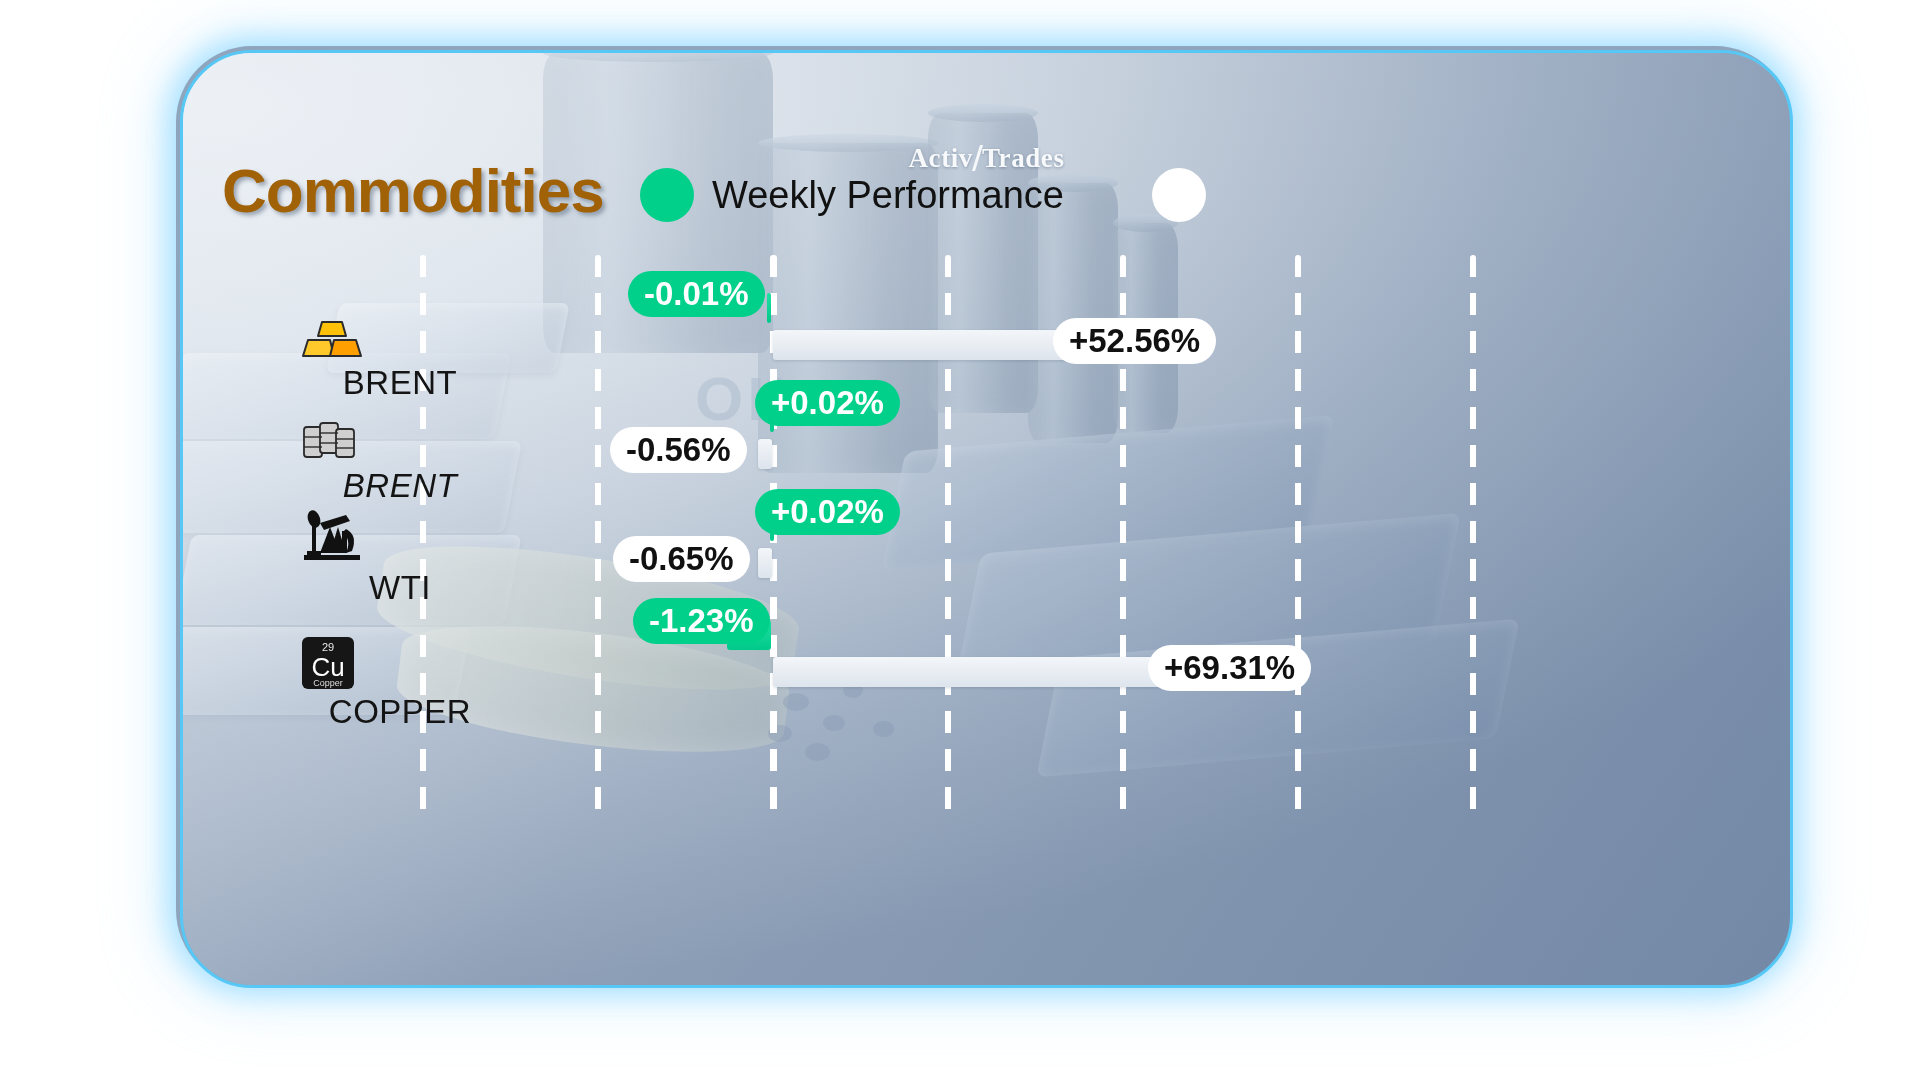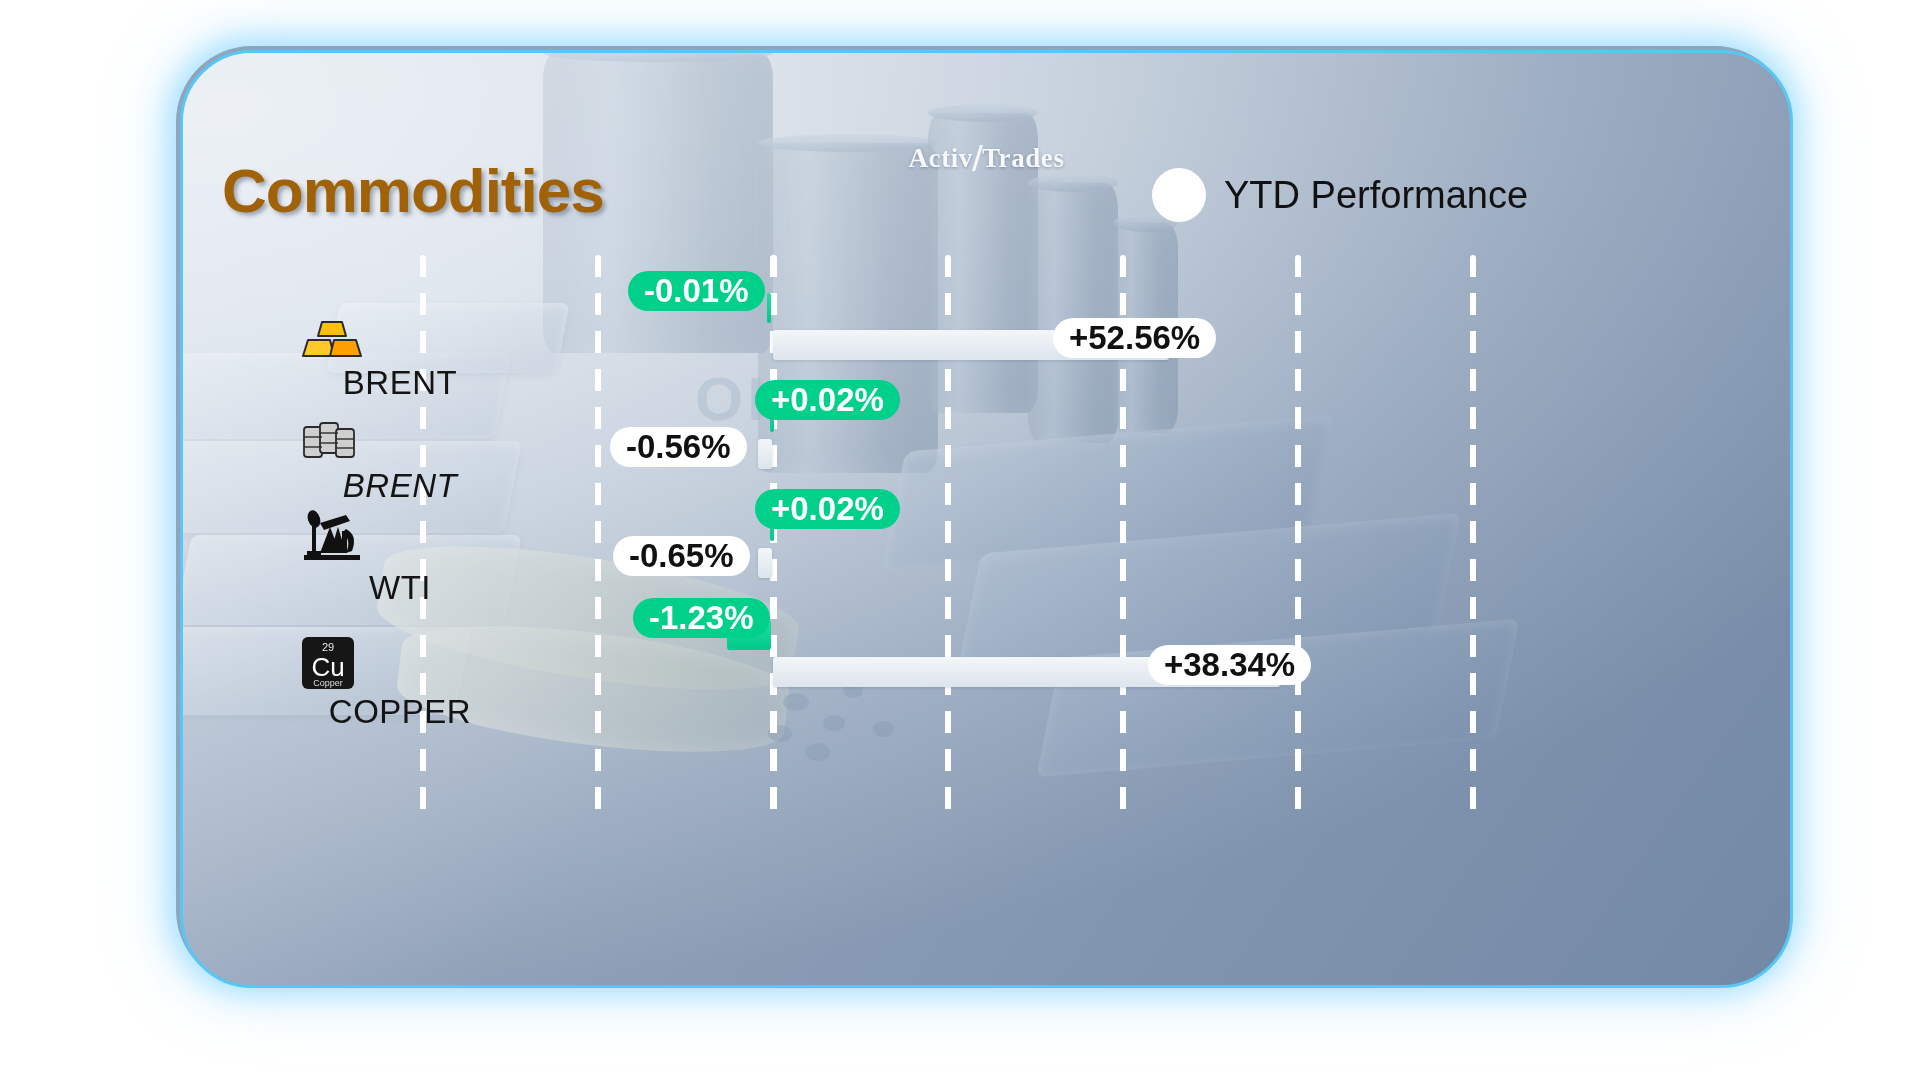--- a/index.html
+++ b/index.html
@@ -104,21 +104,21 @@
   
   .rowlabel{position:absolute;left:300px;width:200px;text-align:center;}
   .rowlabel .nm{font-size:33px;color:#141414;letter-spacing:.5px;}
   .icon{height:62px;display:flex;align-items:flex-end;justify-content:flex-start;margin-bottom:2px;}
 
   .bar{position:absolute;height:30px;border-radius:3px;}
   .bar.weekly{background:linear-gradient(180deg,#1fe0a0,#00c98a);}
   .bar.ytd{background:linear-gradient(180deg,#f3f6f9,#dde4ec);box-shadow:0 1px 3px rgba(40,60,90,.18);}
 
   .badge{
-    position:absolute;height:40px;display:flex;align-items:center;
+    position:absolute;height:46px;display:flex;align-items:center;
     padding:0 16px;border-radius:23px;font-size:33px;font-weight:bold;
     white-space:nowrap;
   }
   .badge.weekly{background:#00D08A;color:#fff;}
   .badge.ytd{background:#ffffff;color:#111;}
 </style>
 </head>
 <body>
 
 <div id="stage">
@@ -156,23 +156,26 @@
       <div class="bean" style="left:690px;top:668px;width:21px;height:16px;"></div>
     </div>
 
     <div class="logo">
       <span>Activ</span><span class="slash"></span><span>Trades</span>
     </div>
   </div>
 
   <div class="title">Commodities</div>
 
+  <div class="legend" id="legend-weekly">
+    <span class="dot" style="background:#00D08A;"></span>
+    <span class="lbl">Weekly Performance</span>
+  </div>
   <div class="legend" id="legend-ytd">
     <span class="dot" style="background:#FFFFFF;"></span>
-    <span class="lbl">YTD Performance</span>
   </div>
 
   <div class="plot">
 
     <div class="gridline" style="left:-100px;"></div>
     <div class="gridline" style="left:75px;"></div>
     <div class="gridline zero" style="left:250px;"></div>
     <div class="gridline" style="left:425px;"></div>
     <div class="gridline" style="left:600px;"></div>
     <div class="gridline" style="left:775px;"></div>
@@ -193,21 +196,21 @@
     <div class="bar weekly" style="left:250px;top:256px;width:4px;"></div>
     <div class="badge weekly" style="left:235px;top:234px;">+0.02%</div>
 
     <div class="bar ytd" style="left:238px;top:293px;width:14px;"></div>
     <div class="badge ytd" style="left:93px;top:281px;">-0.65%</div>
 
     <div class="bar weekly" style="left:207px;top:365px;width:44px;"></div>
     <div class="badge weekly" style="left:113px;top:343px;">-1.23%</div>
 
     <div class="bar ytd" style="left:253px;top:402px;width:507px;"></div>
-    <div class="badge ytd" style="left:628px;top:390px;">+38.34%</div>
+    <div class="badge ytd" style="left:628px;top:390px;">+69.31%</div>
 
   </div>
 
   <div class="rowlabel" style="top:300px;">
     <div class="icon">
       <svg width="64" height="46" viewBox="0 0 64 46">
         <polygon points="22,6 42,6 46,20 18,20" fill="#FFC107" stroke="#2b2b2b" stroke-width="2" stroke-linejoin="round"></polygon>
         <polygon points="8,24 30,24 34,40 3,40" fill="#FFC92B" stroke="#2b2b2b" stroke-width="2" stroke-linejoin="round"></polygon>
         <polygon points="34,24 56,24 61,40 30,40" fill="#FFA000" stroke="#2b2b2b" stroke-width="2" stroke-linejoin="round"></polygon>
       </svg>

